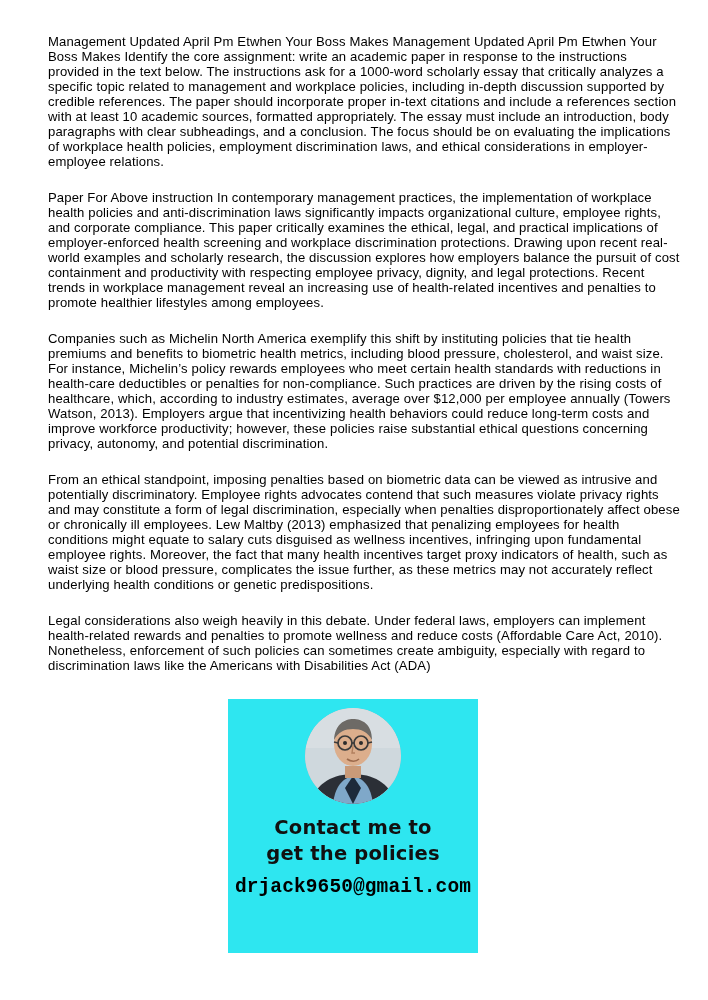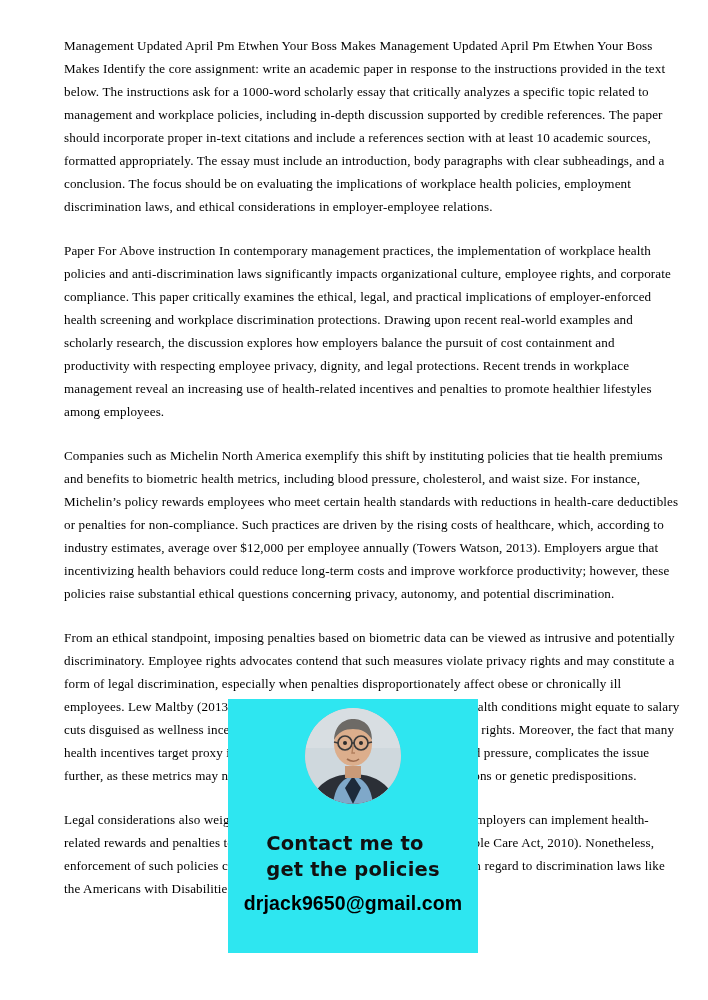--- a/index.html
+++ b/index.html
@@ -18,25 +18,25 @@
   #doc {
     position: absolute;
     left: 0;
     top: 0;
     width: 708px;
     height: 1000px;
     box-sizing: border-box;
     padding: 34px 28px 0 48px;
   }
   .para {
-    font-family: Liberation Serif, serif;
+    font-family: Liberation Sans, sans-serif;
     font-size: 13.1px;
-    line-height: 23px;
+    line-height: 15px;
     text-align: left;
-    margin: 0 0 21px 16px;
+    margin: 0 0 21px 0;
     color: #000;
     letter-spacing: 0.01em;
   }
   .para:last-child { margin-bottom: 0; }
 
   
   #overlay {
     position: absolute;
     left: 228px;
     top: 699px;
@@ -63,28 +63,28 @@
   .overlay-line {
     font-family: "DejaVu Sans", sans-serif;
     font-weight: bold;
     font-size: 19.5px;
     line-height: 26px;
     color: #111111;
     text-align: center;
     letter-spacing: 0.2px;
   }
   #overlay-text {
-    margin-top: 27px;
+    margin-top: 11px;
     display: flex;
     flex-direction: column;
-    align-items: flex-start;
+    align-items: center;
   }
   #overlay-email {
     margin-top: 9px;
-    font-family: Liberation Sans, sans-serif;
+    font-family: Liberation Mono, monospace;
     font-size: 19.5px;
     font-weight: bold;
     color: #000000;
     text-align: center;
     letter-spacing: 0.1px;
   }
 </style>
 </head>
 <body>
 

